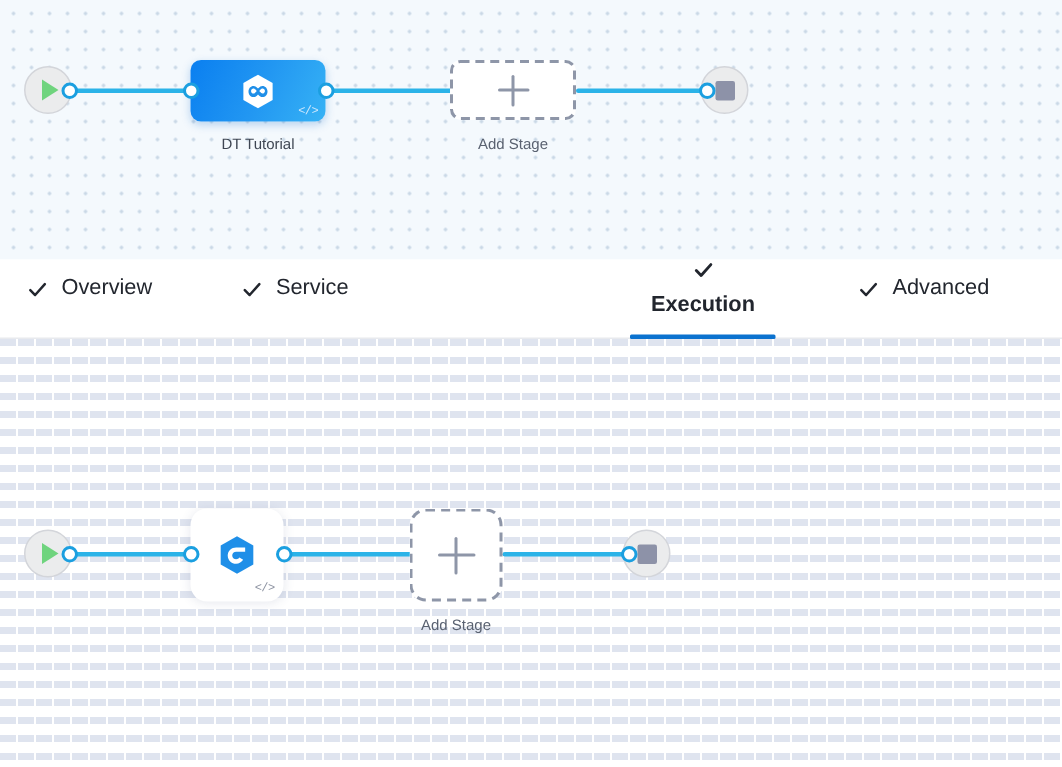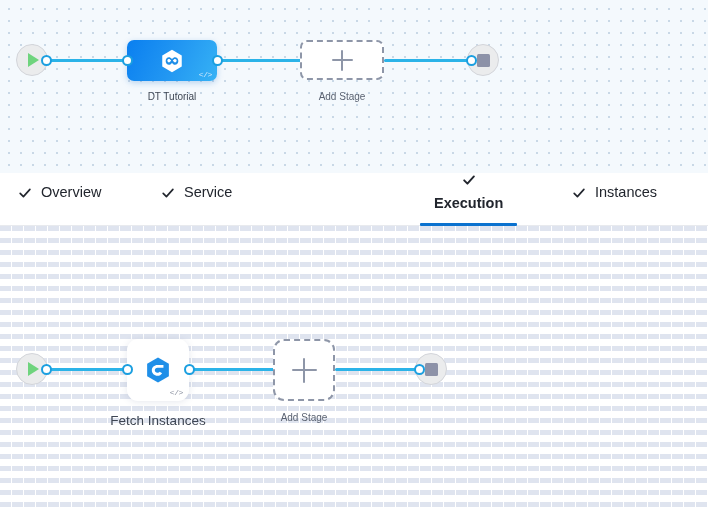--- a/index.html
+++ b/index.html
@@ -315,21 +315,21 @@
       </span>
       <span class="tab-label">Execution</span>
     </div>
 
     <div class="tab" id="tab-advanced">
       <span class="tab-check">
         <svg viewBox="0 0 16 16">
             <path d="M2.5 8.4 L6.2 12.2 L13.6 3.9" fill="none" stroke="currentColor" stroke-width="1.9" stroke-linecap="round" stroke-linejoin="round"></path>
           </svg>
       </span>
-      <span class="tab-label">Instances</span>
+      <span class="tab-label">Advanced</span>
     </div>
   </div>
 
   <div class="step-canvas">
 
     <div class="edge" style="left:45px; top:142px; width:86px;"></div>
     <div class="edge" style="left:190px; top:142px; width:85px;"></div>
     <div class="edge" style="left:335px; top:142px; width:83px;"></div>
 
     <div class="terminal" style="left:16px; top:127px;">
@@ -342,21 +342,20 @@
         <polygon points="16,2.6 27.6,9.3 27.6,22.7 16,29.4 4.4,22.7 4.4,9.3" fill="#1f8fe8"></polygon>
         <path d="M21.8 10.6 L21.8 13.6 L15.4 13.6 C13.8 13.6 12.6 14.8 12.6 16.3
                  C12.6 17.8 13.8 19.0 15.4 19.0 C16.4 19.0 17.2 18.5 17.7 17.8
                  L20.4 19.4 C19.3 21.1 17.5 22.2 15.4 22.2 C12.1 22.2 9.4 19.6 9.4 16.3
                  C9.4 13.1 12.1 10.6 15.4 10.6 Z" fill="#ffffff"></path>
       </svg>
       <span class="code-badge">&lt;/&gt;</span>
     </div>
     <div class="port" style="left:122px; top:138px;"></div>
     <div class="port" style="left:184px; top:138px;"></div>
-    <div class="caption step-caption" style="left:73px; top:187px; width:170px;">Fetch Instances</div>
 
     <div class="add-node step" style="left:273px; top:113px;">
       <span class="plus"></span>
     </div>
     <div class="caption muted" style="left:219px; top:186px; width:170px;">Add Stage</div>
 
     <div class="port" style="left:414px; top:138px;"></div>
     <div class="terminal" style="left:415px; top:127px;">
       <span class="stop-glyph"></span>
     </div>

